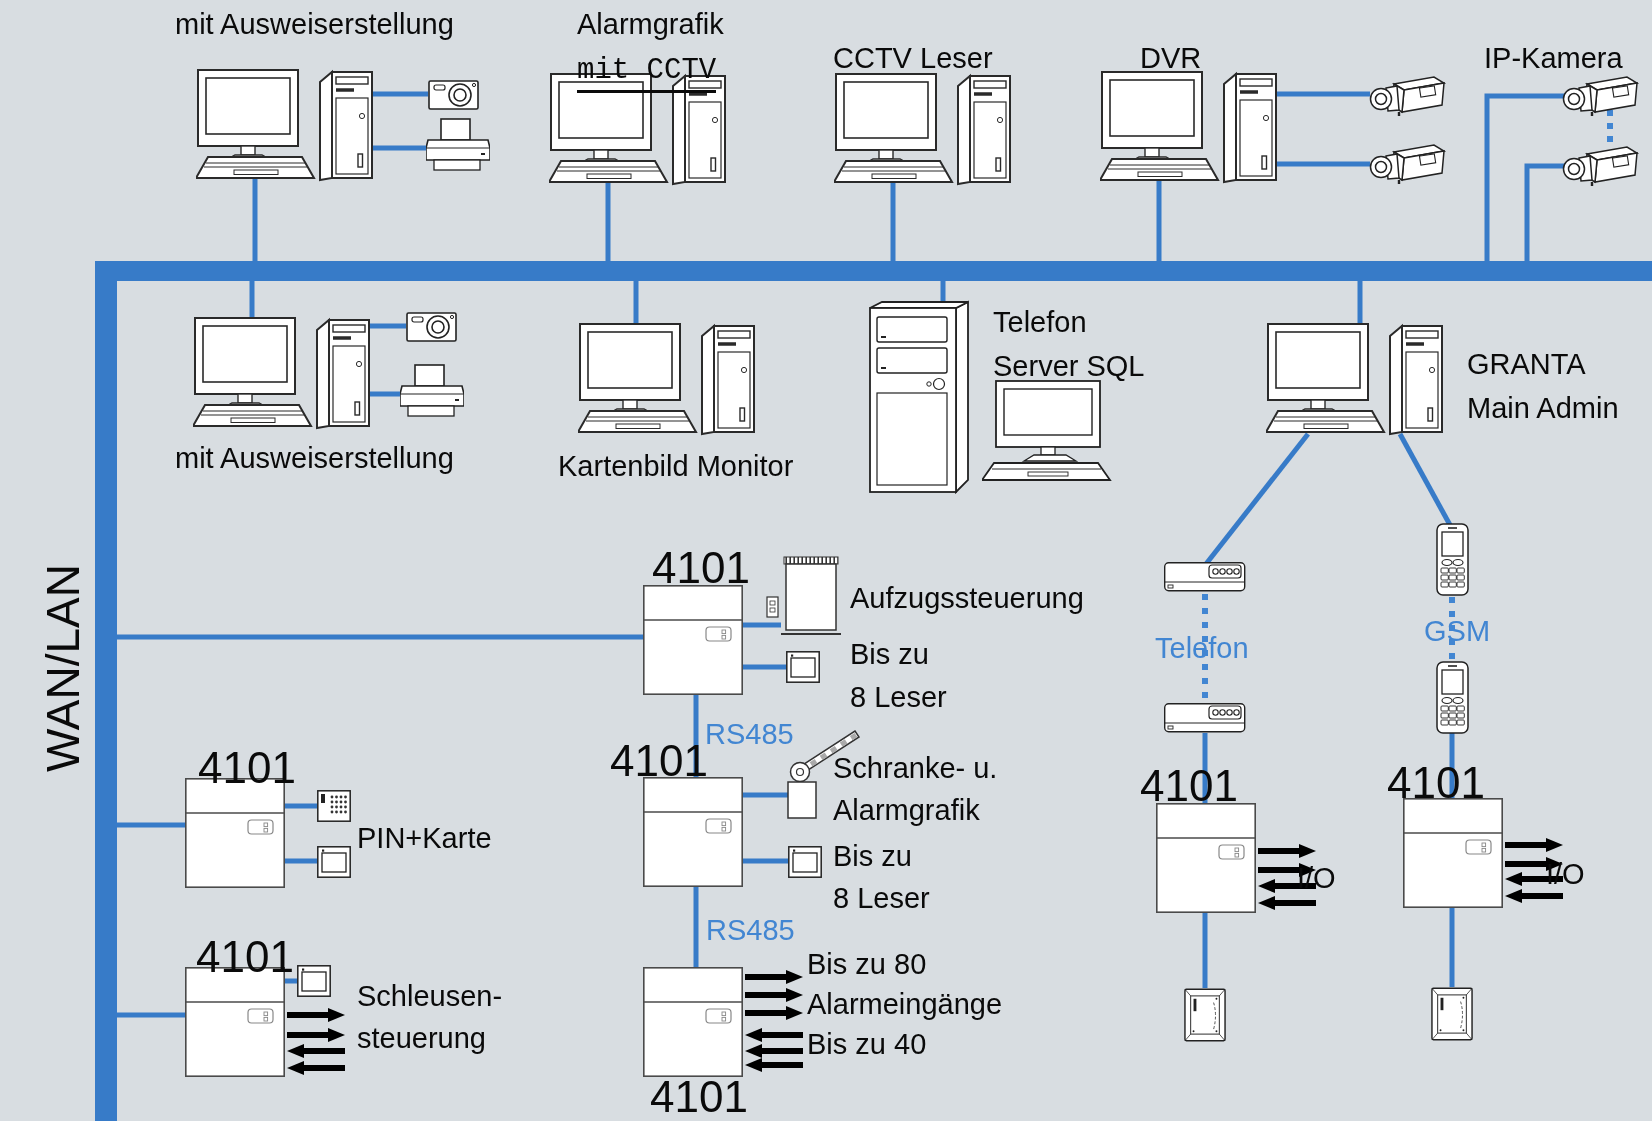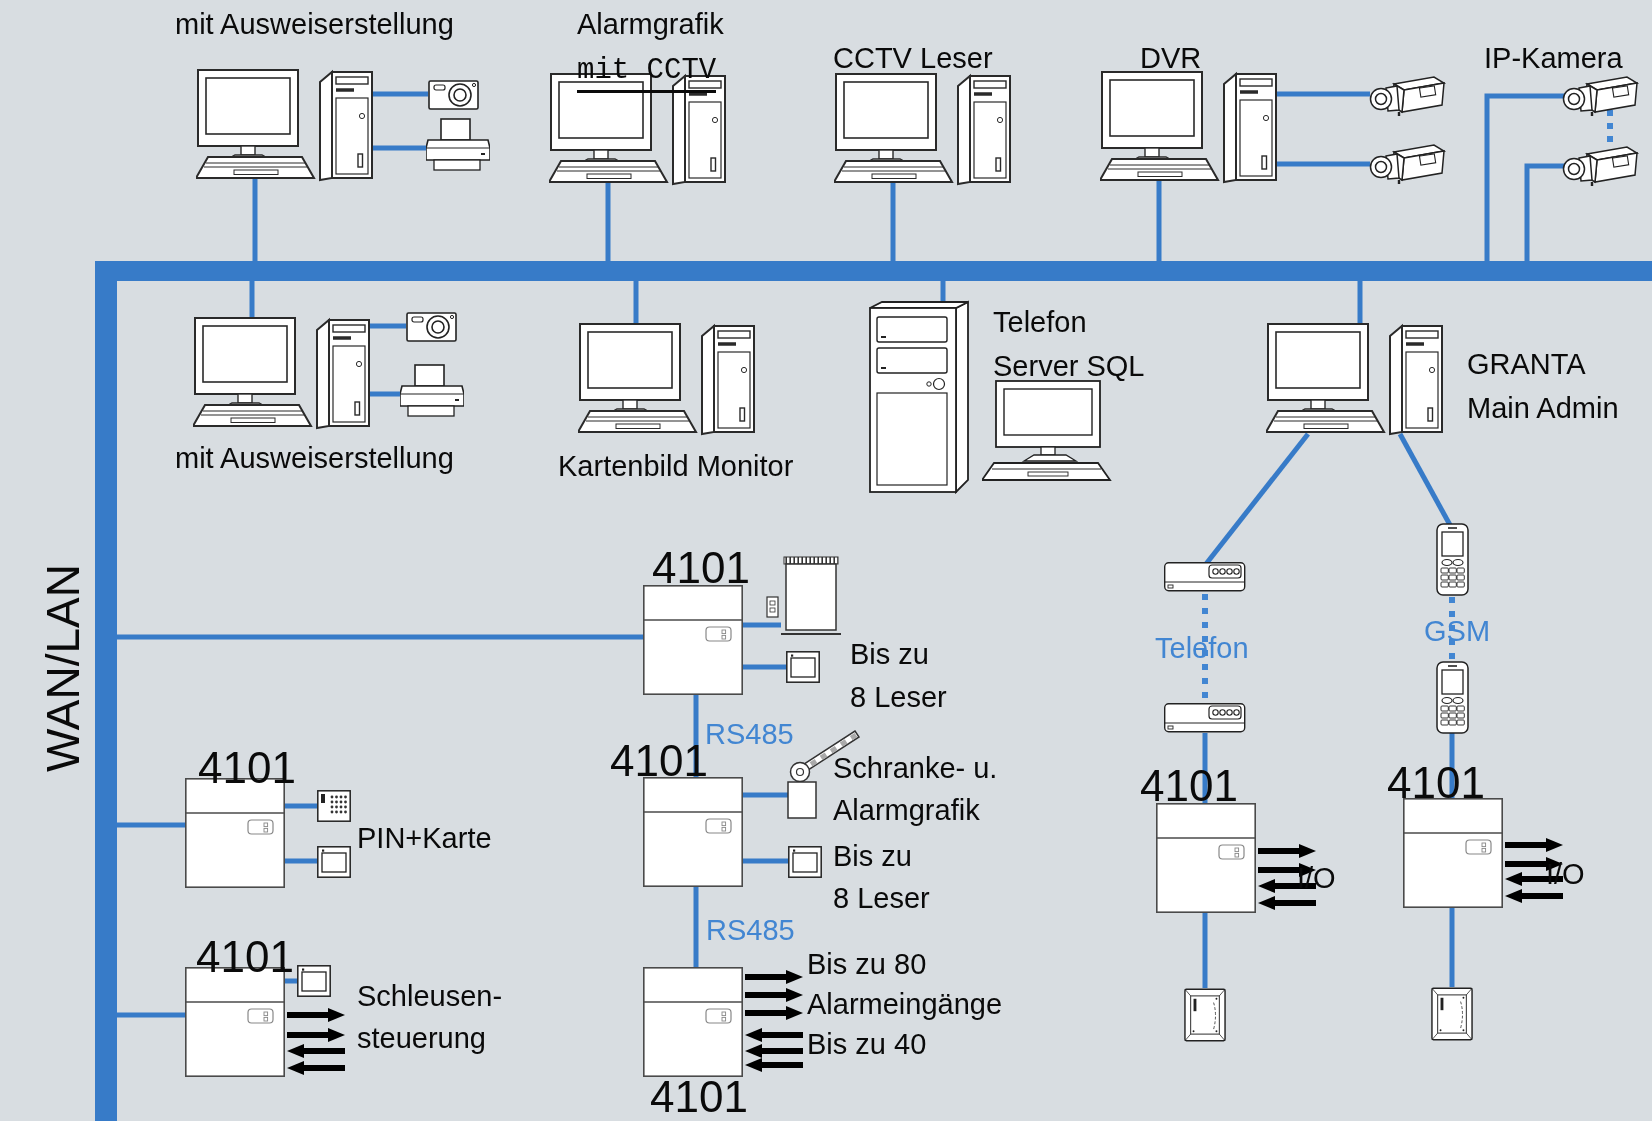--- a/index.html
+++ b/index.html
@@ -393,20 +393,21 @@
 <div class="lbl num" style="left:1140px;top:769px">4101</div>
 <div class="lbl num" style="left:1387px;top:766px">4101</div>
 
 <div class="lbl blue" style="left:705px;top:712px">RS485</div>
 <div class="lbl blue" style="left:706px;top:908px">RS485</div>
 <div class="lbl blue" style="left:1155px;top:626px">Telefon</div>
 <div class="lbl blue" style="left:1424px;top:609px">GSM</div>
 <div class="lbl" style="left:1297px;top:856px">I/O</div>
 <div class="lbl" style="left:1546px;top:852px">I/O</div>
 
+<div class="lbl" style="left:850px;top:576px">Aufzugssteuerung</div>
 <div class="lbl" style="left:850px;top:632px">Bis zu</div>
 <div class="lbl" style="left:850px;top:675px">8 Leser</div>
 
 <div class="lbl" style="left:833px;top:746px">Schranke- u.</div>
 <div class="lbl" style="left:833px;top:788px">Alarmgrafik</div>
 <div class="lbl" style="left:833px;top:834px">Bis zu</div>
 <div class="lbl" style="left:833px;top:876px">8 Leser</div>
 
 <div class="lbl" style="left:807px;top:942px">Bis zu 80</div>
 <div class="lbl" style="left:807px;top:982px">Alarmeingänge</div>

